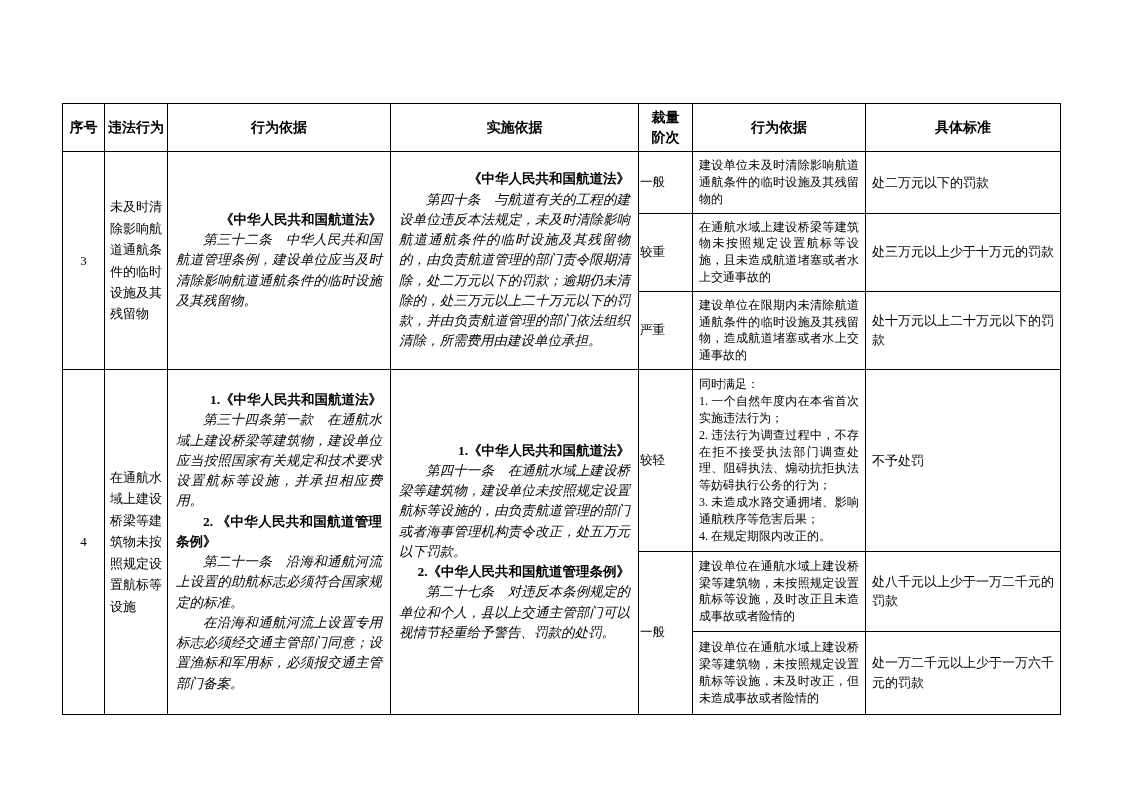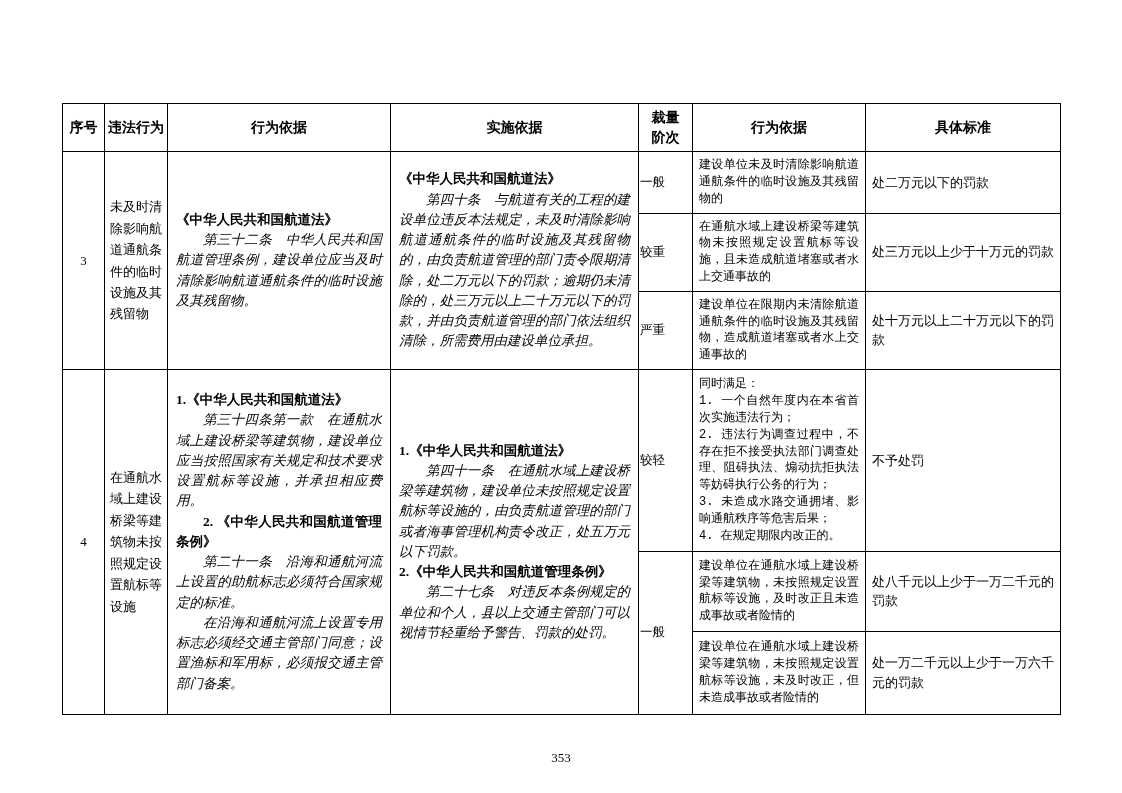--- a/index.html
+++ b/index.html
@@ -44,21 +44,21 @@
     line-height: 1.65;
   }
   td.c-law {
     font-size: 13.5px;
     padding: 6px 8px;
     line-height: 1.5;
   }
   .law-title {
     margin: 0;
     font-weight: bold;
-    text-align: left;
+    text-align: right;
   }
   .law-title-indent {
     margin: 0;
     font-weight: bold;
     text-indent: 2em;
     text-align: justify;
   }
   .law-body {
     margin: 0;
     text-indent: 2em;
@@ -68,21 +68,20 @@
   td.c-level {
     text-align: left;
     font-size: 12.5px;
   }
   td.c-cond {
     font-size: 12px;
     padding: 5px 6px;
     line-height: 1.4;
     text-align: justify;
     white-space: pre-line;
-    font-family: Liberation Mono, monospace;
   }
   td.c-std {
     font-size: 13px;
     padding: 5px 6px;
     line-height: 1.5;
   }
   .page-number {
     position: absolute;
     top: 722px;
     left: 0;
@@ -177,15 +176,14 @@
       <td class="c-std">处八千元以上少于一万二千元的罚款</td>
     </tr>
 
     <tr style="height:83px">
       <td class="c-cond">建设单位在通航水域上建设桥梁等建筑物，未按照规定设置航标等设施，未及时改正，但未造成事故或者险情的</td>
       <td class="c-std">处一万二千元以上少于一万六千元的罚款</td>
     </tr>
   </tbody>
     </table>
 
-  <div class="page-number">353</div>
 
 </div>
 
 </body></html>

